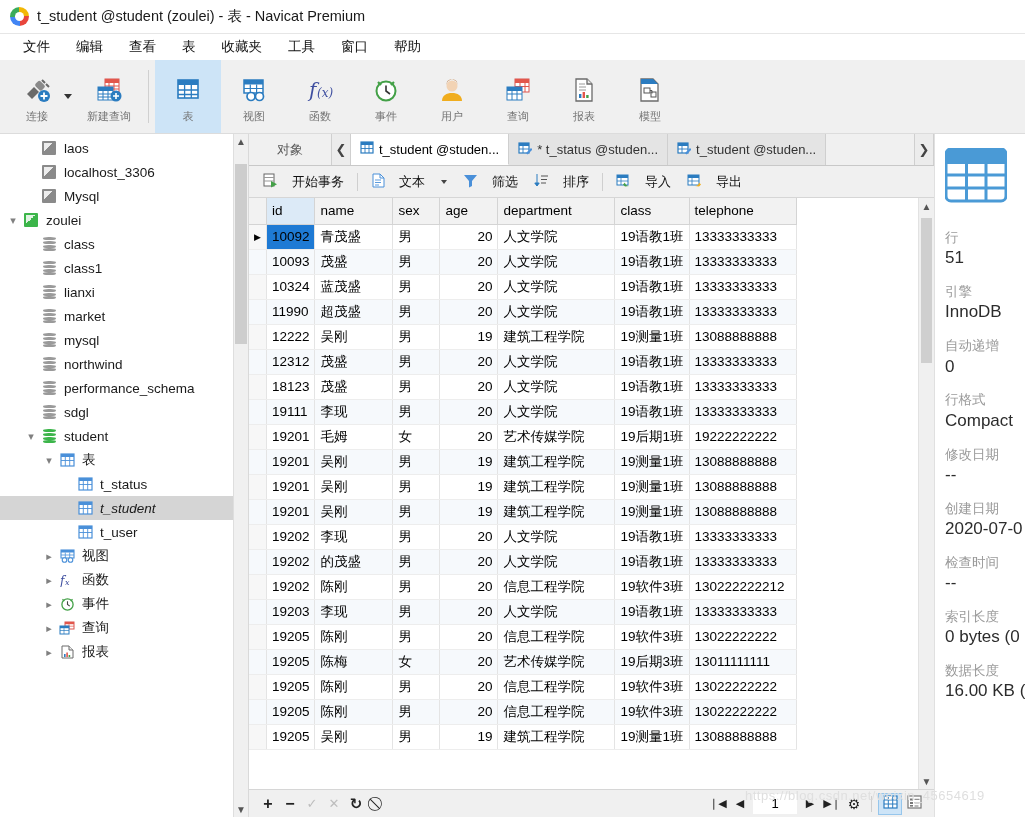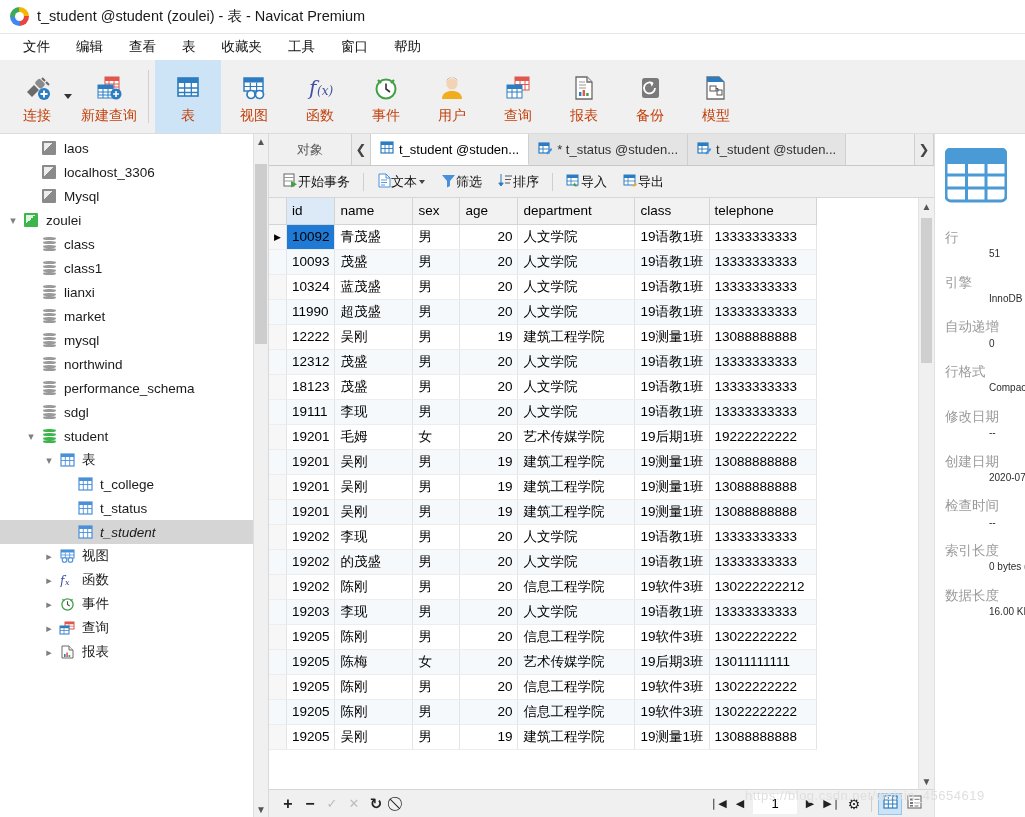--- a/index.html
+++ b/index.html
@@ -46,35 +46,35 @@
     height: 74px; background: #f0f0f0;
     border-bottom: 1px solid #dcdcdc;
     display: flex; align-items: stretch; padding-left: 4px;
   }
   .tb-btn {
     width: 66px; display: flex; flex-direction: column;
     align-items: center; justify-content: center; gap: 3px;
     cursor: default; padding-top: 4px;
   }
   .tb-btn.active { background: #cde4f7; }
-  .tb-btn .lbl { font-size: 14px; color: #c2410c; white-space: nowrap; }
+  .tb-btn .lbl { font-size: 11px; color: #737373; white-space: nowrap; }
   .tb-ico { height: 32px; display:flex; align-items:center; justify-content:center; }
   .tb-sep { width: 1px; background: #d0d0d0; margin: 10px 6px; }
   .tb-caret {
     align-self: center; width: 0; height: 0;
     border-left: 4px solid transparent; border-right: 4px solid transparent;
     border-top: 5px solid #333; margin: 0 4px 0 -6px;
   }
 
   
   .main { display: flex; height: 683px; }
 
   
   .sidebar {
-    width: 269px; background: #ffffff; position: relative;
+    width: 249px; background: #ffffff; position: relative;
     border-right: 1px solid #d9d9d9; overflow: hidden;
   }
   .tree { padding-top: 2px; }
   .tnode {
     height: 24px; display: flex; align-items: center;
     white-space: nowrap; font-size: 13.5px; color: #1a1a1a; cursor: default;
   }
   .tnode.sel { background: #d5d5d5; font-style: italic; }
   .twist {
     width: 18px; text-align: center; color: #808080; font-size: 11px;
@@ -126,21 +126,21 @@
     font-size:13px; background:#e4e4e4; border-right:1px solid #cfcfcf;
     white-space:nowrap; overflow:hidden; color:#333;
   }
   .doc-tab.active { background:#ffffff; border-bottom:1px solid #fff; color:#000; }
   .doc-tab .txt { overflow:hidden; text-overflow:ellipsis; }
 
   .gridtools {
     height: 32px; background:#f0f0f0; display:flex;align-items:center;
     gap:0; padding-left:6px; border-bottom:1px solid #d6d6d6;
   }
-  .gt-btn { display:flex;align-items:center;gap:0;padding:3px 8px;font-size:13px;color:#111;cursor:default;justify-content:center; }
+  .gt-btn { display:flex;align-items:center;gap:14px;padding:3px 8px;font-size:13px;color:#111;cursor:default;justify-content:center; }
   .gt-sep { width:1px;height:18px;background:#cfcfcf;margin:0 5px; }
   .gt-caret { width:0;height:0;border-left:3.5px solid transparent;border-right:3.5px solid transparent;border-top:4px solid #444;margin-left:2px; }
 
   
   .gridwrap { flex:1; position:relative; overflow:hidden; background:#fff; display:flex; }
   table.grid { border-collapse: collapse; table-layout: fixed; font-size: 13.5px; }
   table.grid th {
     background:#f2f2f2; border:1px solid #d4d4d4; border-top:none; border-left:none;
     font-weight: normal; text-align:left; padding: 3px 5px; height:26px;
     white-space:nowrap; overflow:hidden; color:#000;
@@ -184,21 +184,21 @@
   }
 
   
   .infopanel {
     width: 91px; background:#fff; border-left:1px solid #e0e0e0;
     padding: 14px 0 0 10px; overflow:hidden; flex:0 0 91px;
   }
   .info-bigico { margin-bottom: 20px; }
   .info-grp { margin-bottom: 13px; }
   .info-lbl { font-size:13.5px; color:#9a9a9a; white-space:nowrap; line-height:1.35; }
-  .info-val { font-size:10px; color:#2c2c2c; white-space:nowrap; line-height:1.35;margin-left:44px; }
+  .info-val { font-size:17px; color:#2c2c2c; white-space:nowrap; line-height:1.35; }
 </style>
 </head>
 <body>
 
 <div id="app">
 
   <div class="titlebar">
     <div class="app-logo"></div>
     <div class="title-text">t_student @student (zoulei) - 表 - Navicat Premium</div>
   </div>
@@ -325,30 +325,20 @@
           <path d="M17 2v5h5" fill="#e9e9e9" stroke="#6b6b6b" stroke-width="1.3"></path>
           <path d="M9 7h6M9 10h7M9 13h7" stroke="#9a9a9a" stroke-width="1"></path>
           <rect x="9" y="17" width="2.4" height="4" fill="#2b7cc0"></rect>
           <rect x="12.6" y="15" width="2.4" height="6" fill="#e2574c"></rect>
           <rect x="16.2" y="18" width="2.4" height="3" fill="#43a047"></rect>
         </svg>
       </div>
       <div class="lbl">报表</div>
     </div>
 
-    <div class="tb-btn">
-      <div class="tb-ico">
-        <svg width="28" height="26" viewBox="0 0 28 26">
-          <rect x="6" y="3" width="17" height="20" rx="2.5" fill="#7a7a7a"></rect>
-          <path d="M19 13a5.5 5.5 0 11-2-4.3" stroke="#fff" stroke-width="1.8" fill="none"></path>
-          <path d="M13.5 6.5l3.8 1.6-1.4 3.6z" fill="#fff"></path>
-        </svg>
-      </div>
-      <div class="lbl">备份</div>
-    </div>
 
 
     <div class="tb-btn">
       <div class="tb-ico">
         <svg width="28" height="26" viewBox="0 0 28 26">
           <path d="M5 2h12l5 5v17H5z" fill="#fff" stroke="#6b6b6b" stroke-width="1.3"></path>
           <path d="M5 2h12l5 5H5z" fill="#2b7cc0"></path>
           <rect x="8" y="11" width="6" height="5" fill="#fff" stroke="#555"></rect>
           <rect x="15" y="15" width="5" height="5" fill="#fff" stroke="#555"></rect>
           <path d="M14 13.5h2v3" stroke="#555" fill="none"></path>
@@ -526,45 +516,45 @@
           <div class="tnode">
             <span style="display:inline-block;width:58px"></span>
             <span class="twist"></span>
             <span class="tico">
               <svg width="15" height="14" viewBox="0 0 15 14">
                 <rect x="1" y="1" width="13" height="12" fill="#fff" stroke="#4a90d9" stroke-width="1.2"></rect>
                 <rect x="1" y="1" width="13" height="3" fill="#4a90d9"></rect>
                 <path d="M1 7.5h13M5.3 4v9M9.7 4v9" stroke="#4a90d9" stroke-width=".9"></path>
               </svg>
             </span>
-            <span>t_college</span>
-          </div>
-          <div class="tnode">
+            <span>t_status</span>
+          </div>
+          <div class="tnode sel">
             <span style="display:inline-block;width:58px"></span>
             <span class="twist"></span>
             <span class="tico">
               <svg width="15" height="14" viewBox="0 0 15 14">
                 <rect x="1" y="1" width="13" height="12" fill="#fff" stroke="#4a90d9" stroke-width="1.2"></rect>
                 <rect x="1" y="1" width="13" height="3" fill="#4a90d9"></rect>
                 <path d="M1 7.5h13M5.3 4v9M9.7 4v9" stroke="#4a90d9" stroke-width=".9"></path>
               </svg>
             </span>
-            <span>t_status</span>
-          </div>
-          <div class="tnode sel">
+            <span>t_student</span>
+          </div>
+          <div class="tnode">
             <span style="display:inline-block;width:58px"></span>
             <span class="twist"></span>
             <span class="tico">
               <svg width="15" height="14" viewBox="0 0 15 14">
                 <rect x="1" y="1" width="13" height="12" fill="#fff" stroke="#4a90d9" stroke-width="1.2"></rect>
                 <rect x="1" y="1" width="13" height="3" fill="#4a90d9"></rect>
                 <path d="M1 7.5h13M5.3 4v9M9.7 4v9" stroke="#4a90d9" stroke-width=".9"></path>
               </svg>
             </span>
-            <span>t_student</span>
+            <span>t_user</span>
           </div>
           <div class="tnode">
             <span style="display:inline-block;width:40px"></span>
             <span class="twist">▸</span>
             <span class="tico">
               <svg width="15" height="14" viewBox="0 0 15 14">
                 <rect x="1" y="1" width="13" height="8" fill="#fff" stroke="#4a90d9" stroke-width="1.1"></rect>
                 <rect x="1" y="1" width="13" height="2.5" fill="#4a90d9"></rect>
                 <path d="M1 6h13M5.3 3.5v5.5M9.7 3.5v5.5" stroke="#4a90d9" stroke-width=".8"></path>
                 <circle cx="4.5" cy="11" r="2.3" fill="#fff" stroke="#4a90d9" stroke-width="1.1"></circle>

